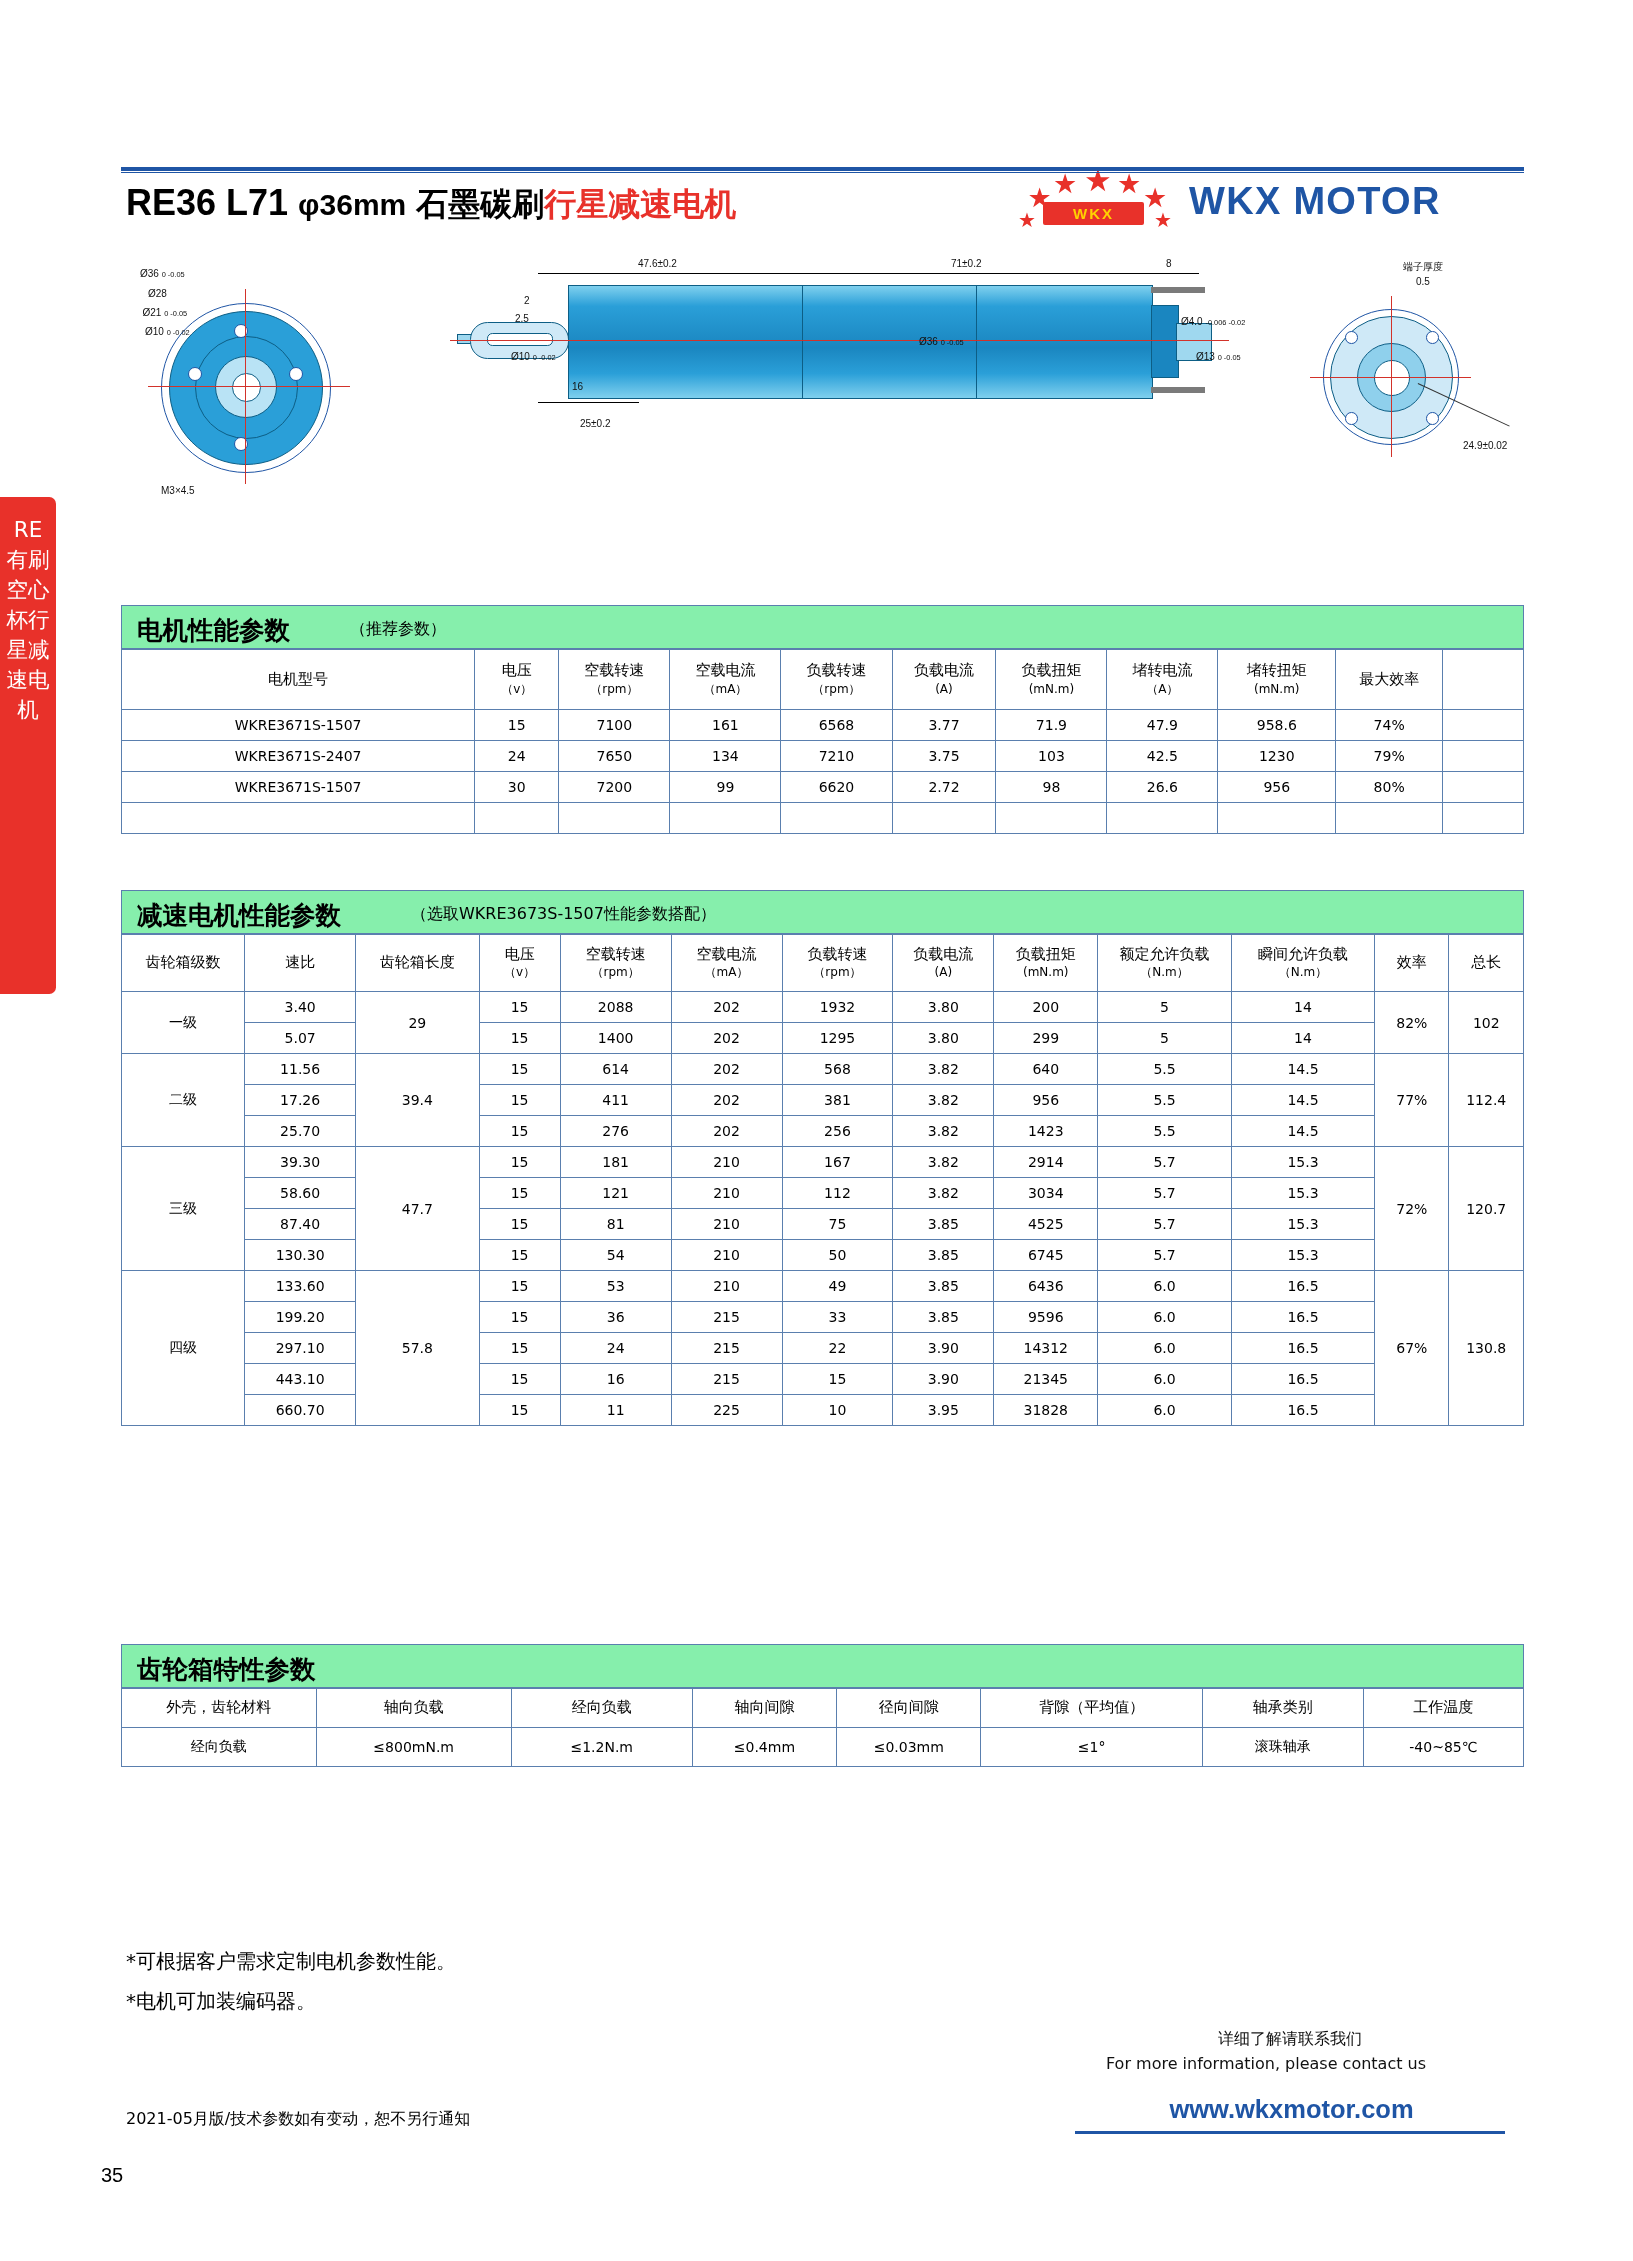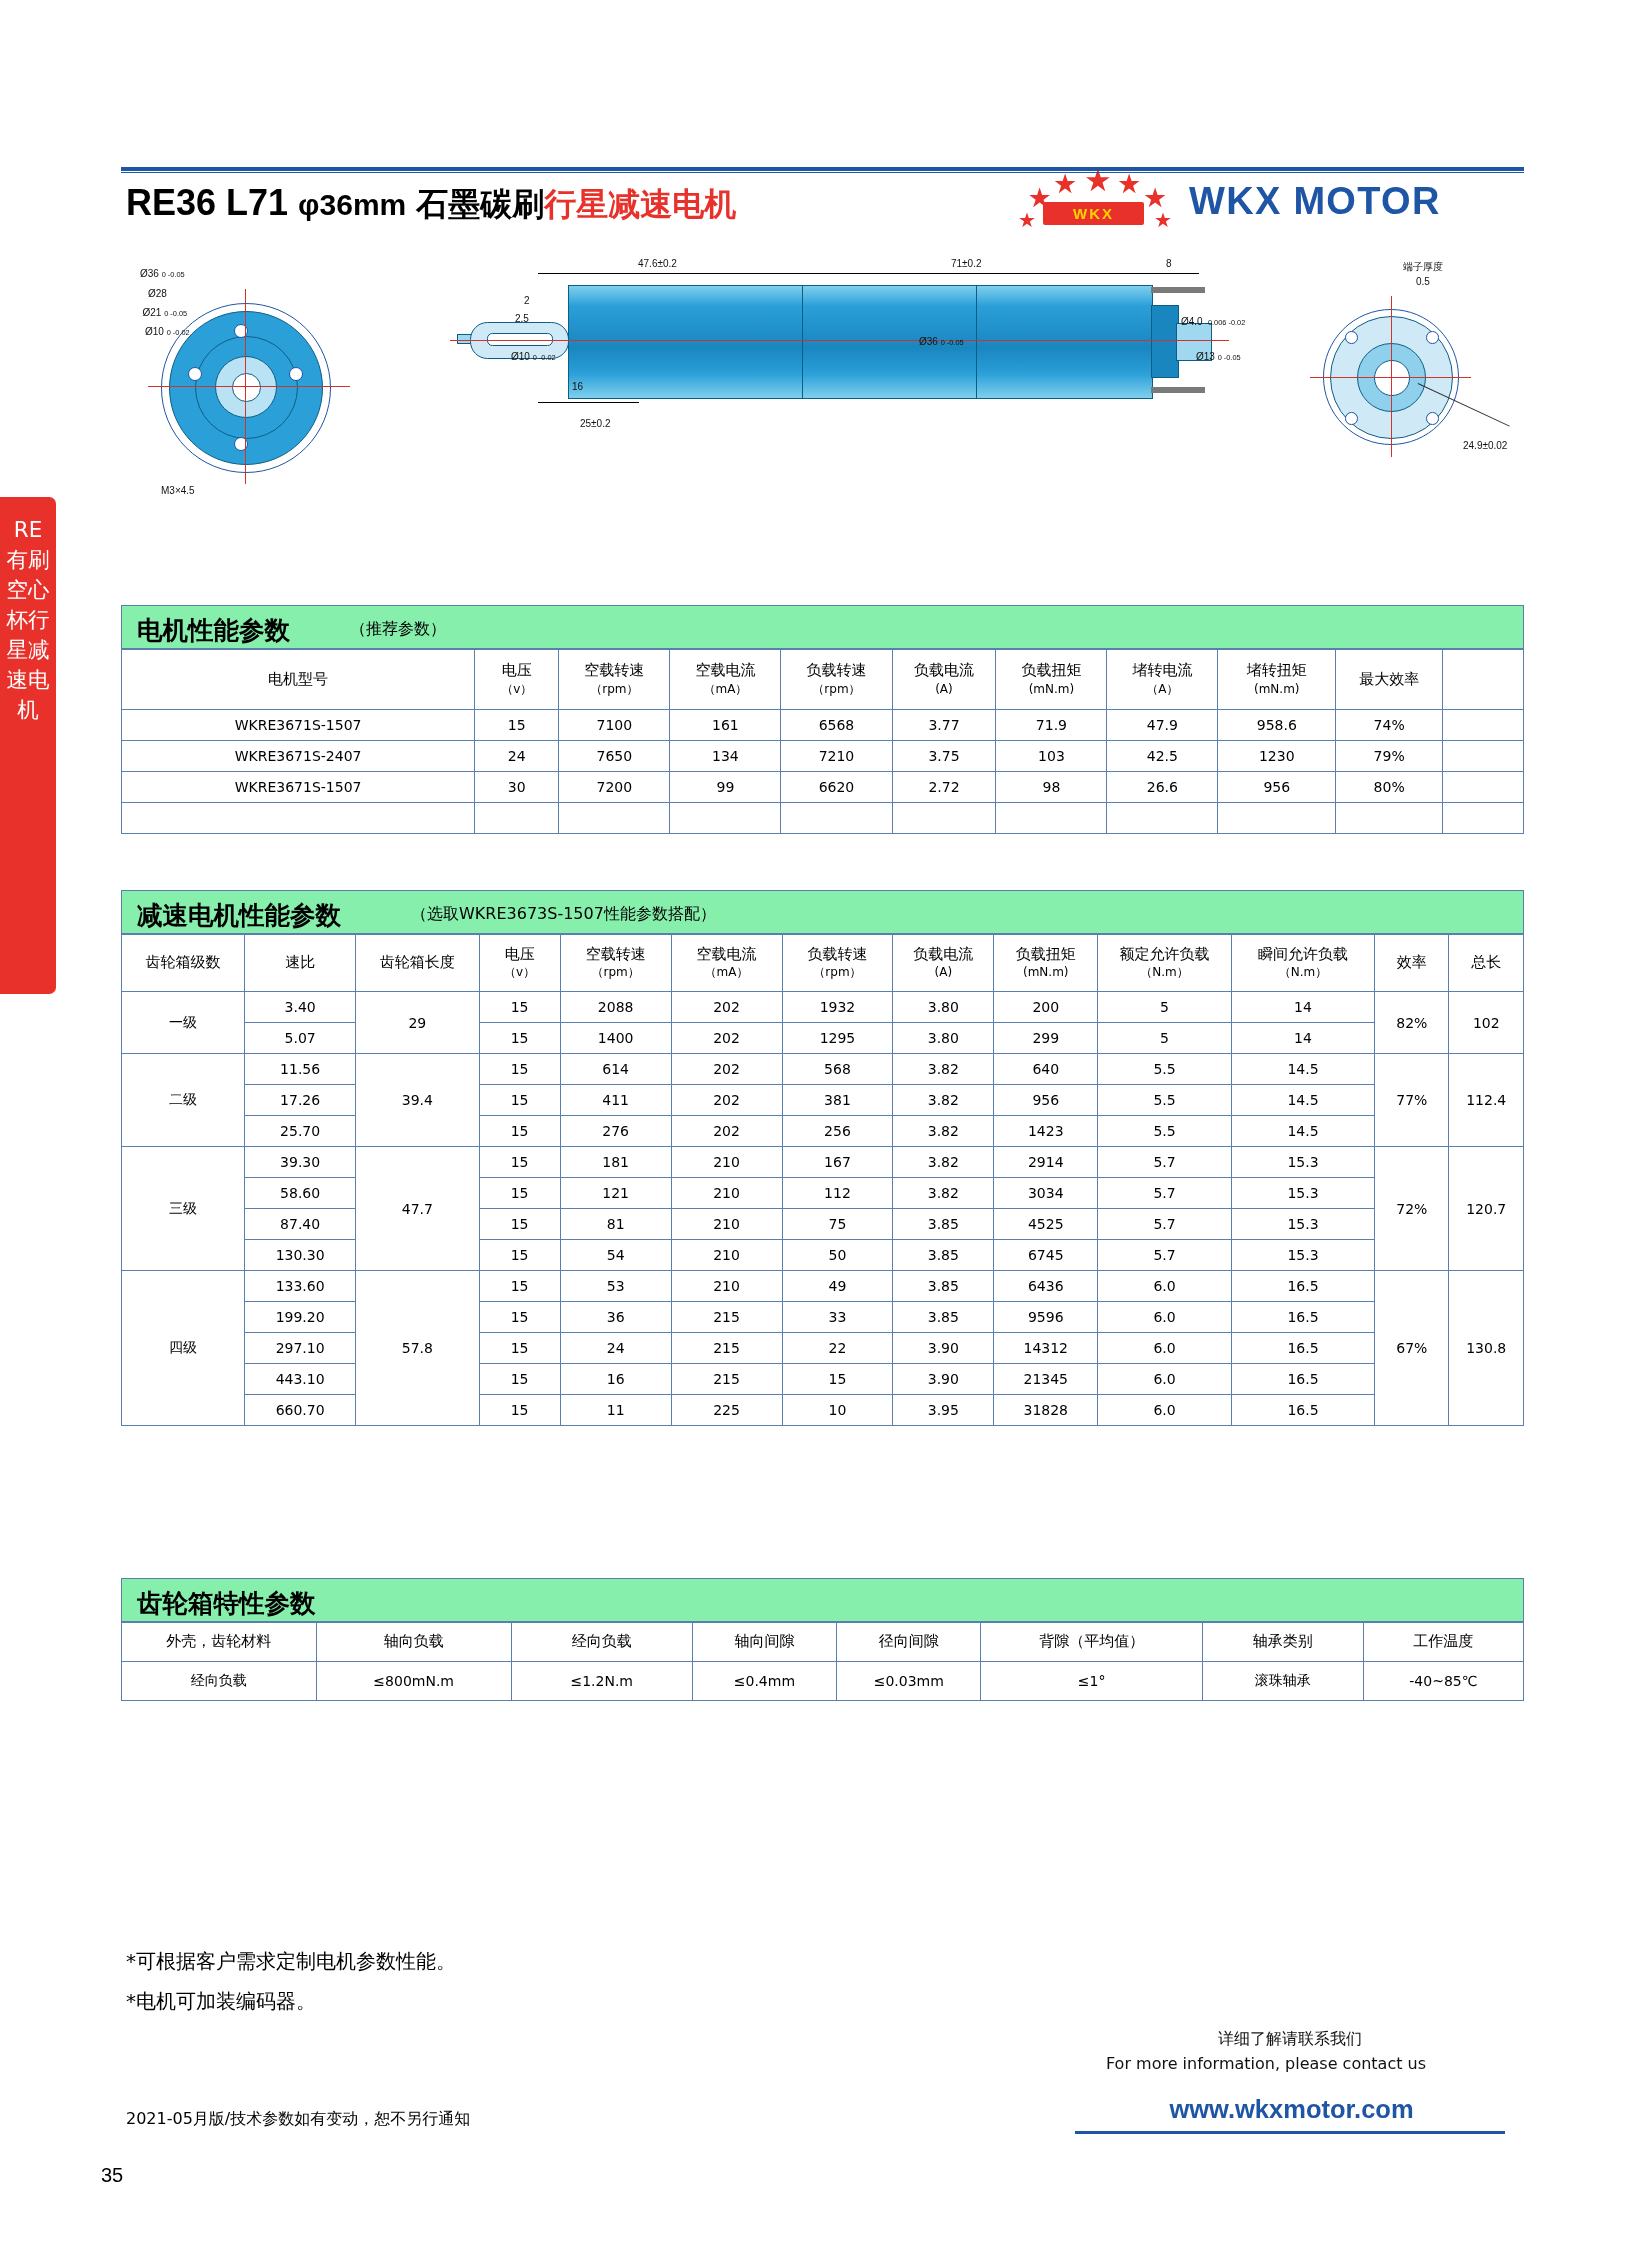--- a/index.html
+++ b/index.html
@@ -456,21 +456,21 @@
       <td>10</td>
       <td>3.95</td>
       <td>31828</td>
       <td>6.0</td>
       <td>16.5</td>
     </tr>
   </tbody>
     </table>
 </div>
 
-<div class="block" style="top:1578px;">
+<div class="block" style="top:1644px;">
   <div class="sec-head">
     <span class="t1">齿轮箱特性参数</span>
   </div>
   <table>
     <tbody>
         <tr>
       <td class="hd" style="width:195px;height:38px;">外壳，齿轮材料</td>
       <td class="hd" style="width:195px;">轴向负载</td>
       <td class="hd" style="width:181px;">经向负载</td>
       <td class="hd" style="width:144px;">轴向间隙</td>

